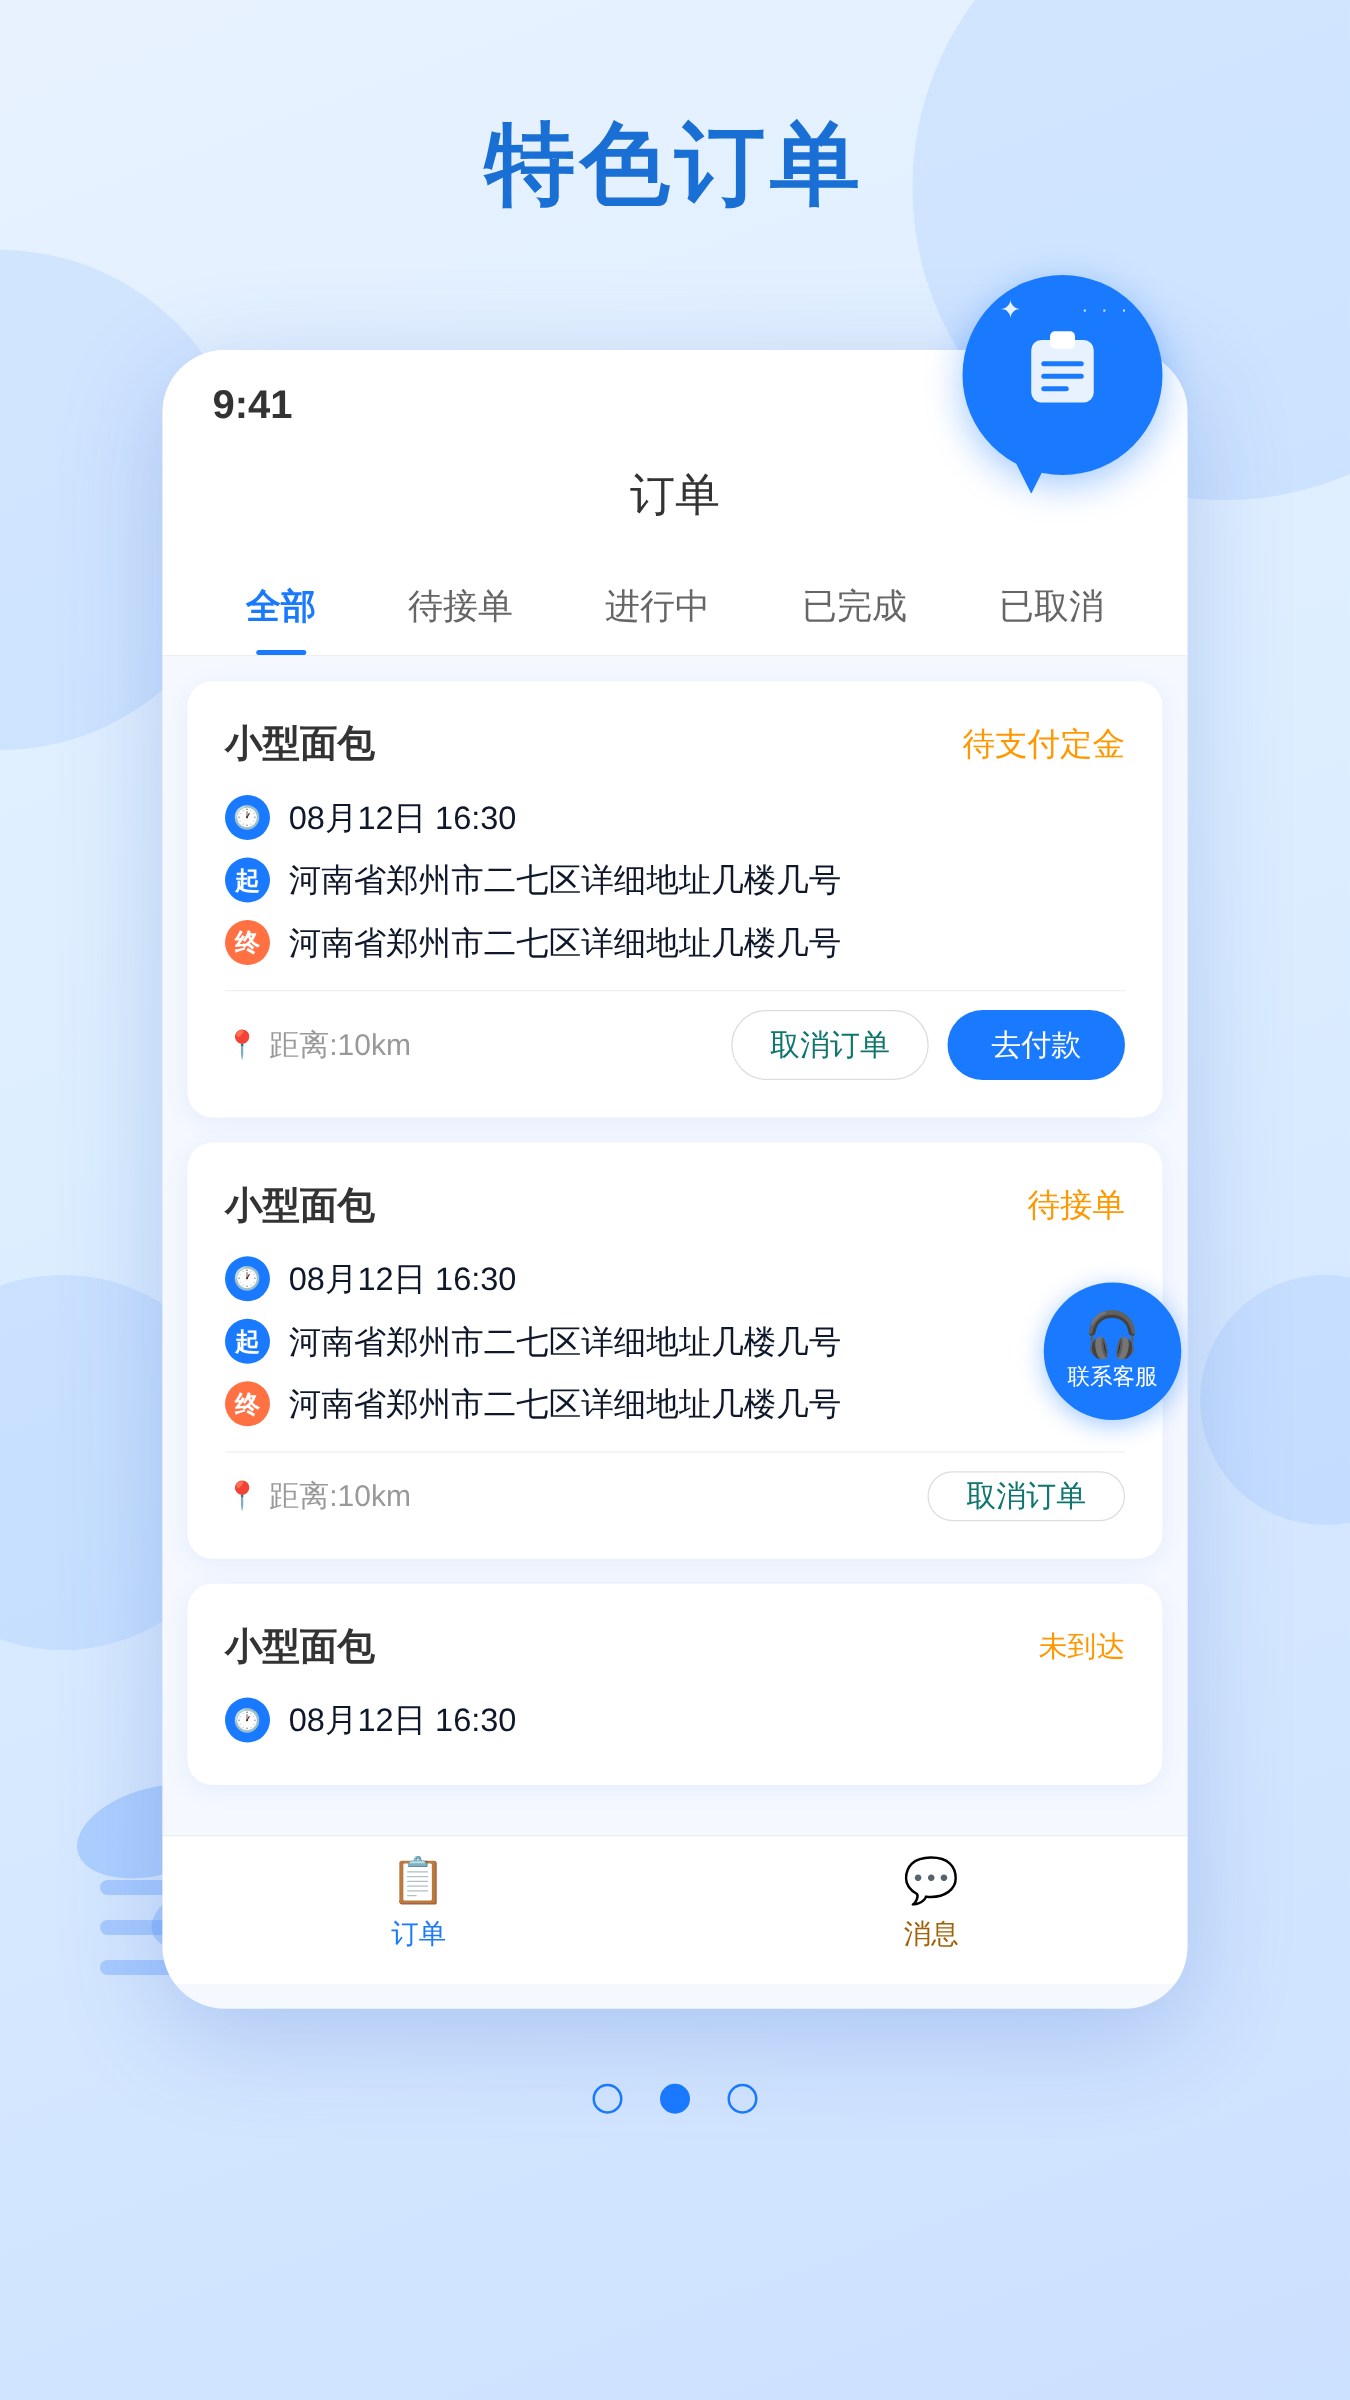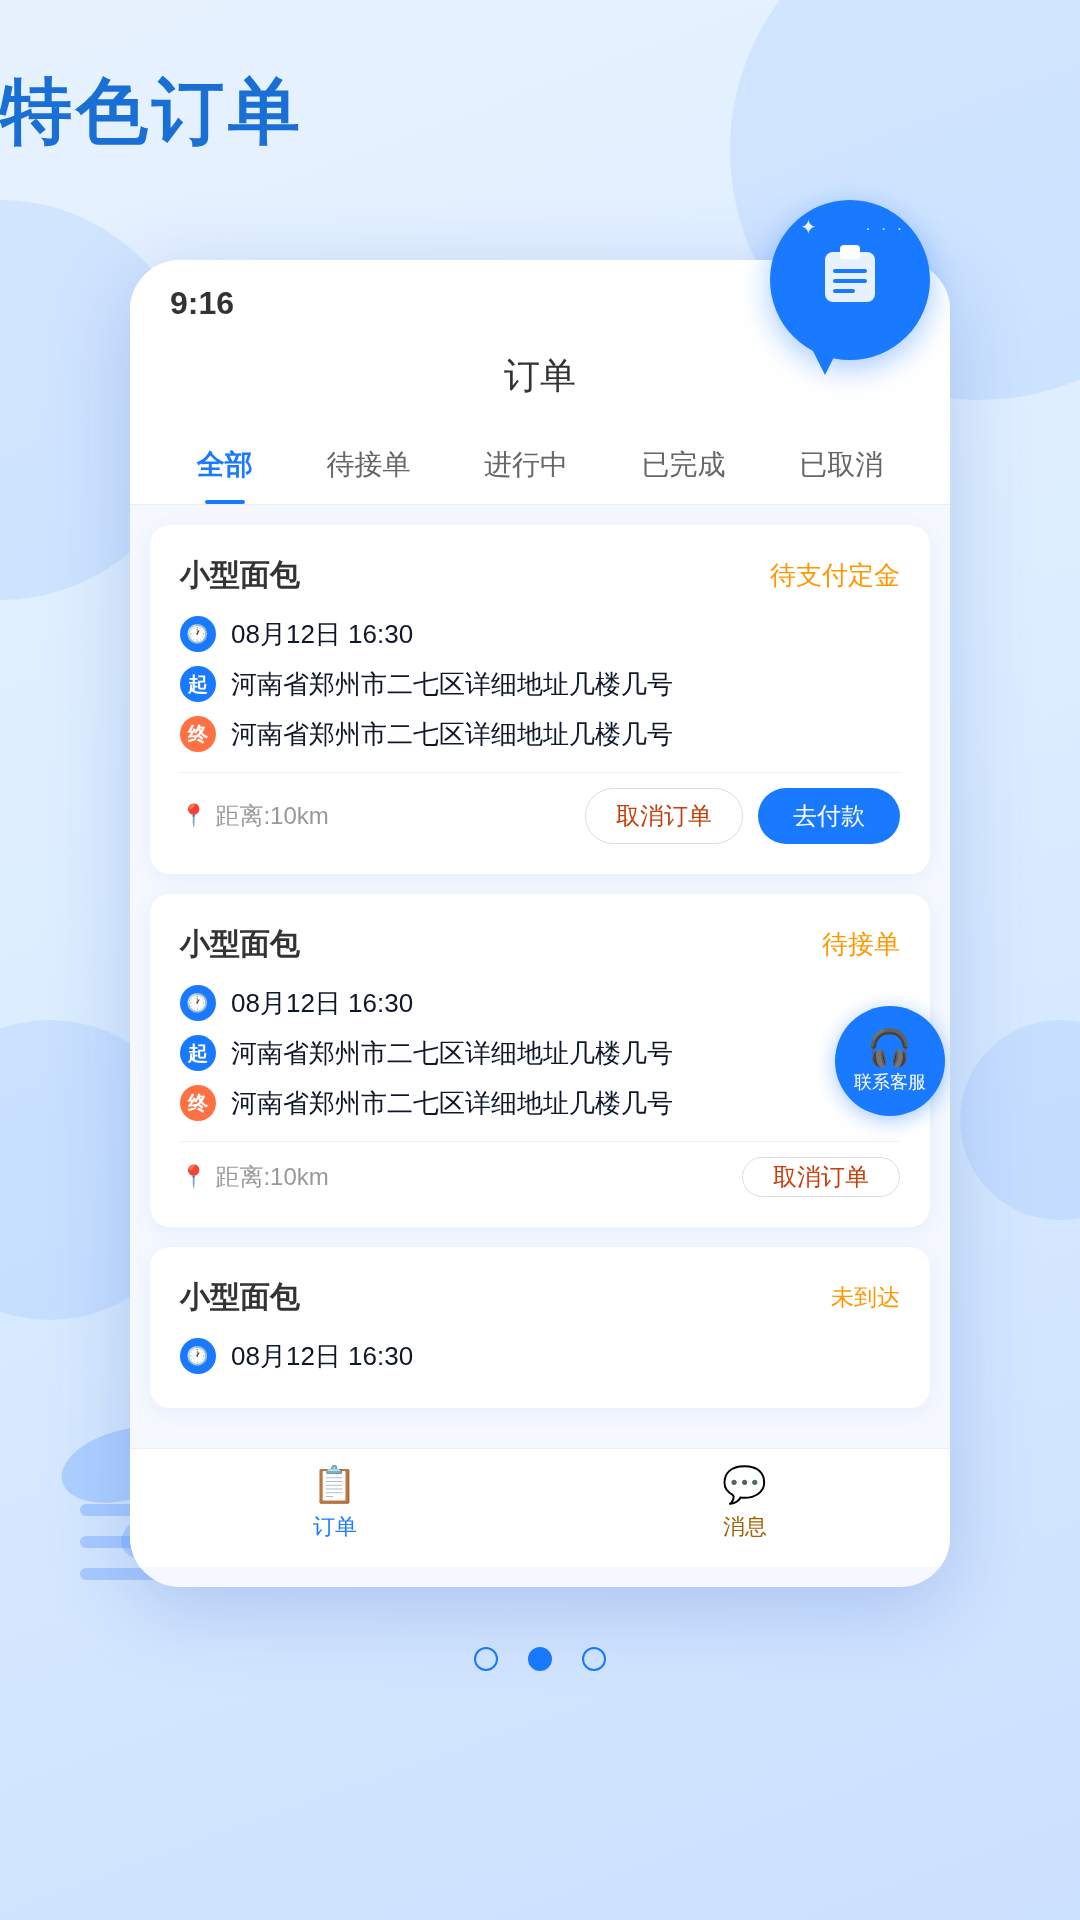--- a/index.html
+++ b/index.html
@@ -32,21 +32,22 @@
     .bg-deco-3 {
       width: 300px; height: 300px;
       bottom: 600px; left: -100px;
     }
     .bg-deco-4 {
       width: 200px; height: 200px;
       bottom: 700px; right: -80px;
     }
 
     .page-header {
-      padding-top: 64px;
+      text-align: center;
+      padding-top: 84px;
       padding-bottom: 40px;
     }
 
     .page-title {
       font-size: 72px;
       font-weight: 800;
       color: #1a6fd4;
       letter-spacing: 4px;
       margin-bottom: 20px;
     }
@@ -282,21 +283,21 @@
     }
     .order-actions {
       display: flex;
       gap: 15px;
     }
     .btn-cancel {
       padding: 3px 30px;
       border: 1px solid #ddd;
       border-radius: 30px;
       font-size: 24px;
-      color: #c2410c;
+      color: #0f766e;
       background: white;
       cursor: pointer;
     }
     .btn-pay {
       padding: 12px 35px;
       background: #1a7aff;
       border-radius: 30px;
       font-size: 24px;
       color: white;
       border: none;
@@ -422,21 +423,21 @@
         <rect x="18" y="32" width="34" height="4" rx="2" fill="#1a7aff"></rect>
         <rect x="18" y="42" width="34" height="4" rx="2" fill="#1a7aff"></rect>
         <rect x="18" y="52" width="22" height="4" rx="2" fill="#1a7aff"></rect>
       </svg>
     </span>
   </div>
 
   <div class="phone-screen">
 
     <div class="status-bar">
-      <span class="status-time">9:16</span>
+      <span class="status-time">9:41</span>
       <div class="status-icons">
         <div class="signal-bars">
           <div class="signal-bar" style="height:10px;"></div>
           <div class="signal-bar" style="height:16px;"></div>
           <div class="signal-bar" style="height:22px;"></div>
           <div class="signal-bar" style="height:28px; background:#ddd;"></div>
         </div>
 
         <svg width="40" height="20" viewBox="0 0 40 20">
           <rect x="0" y="3" width="34" height="14" rx="3" stroke="#333" stroke-width="2" fill="none"></rect>

